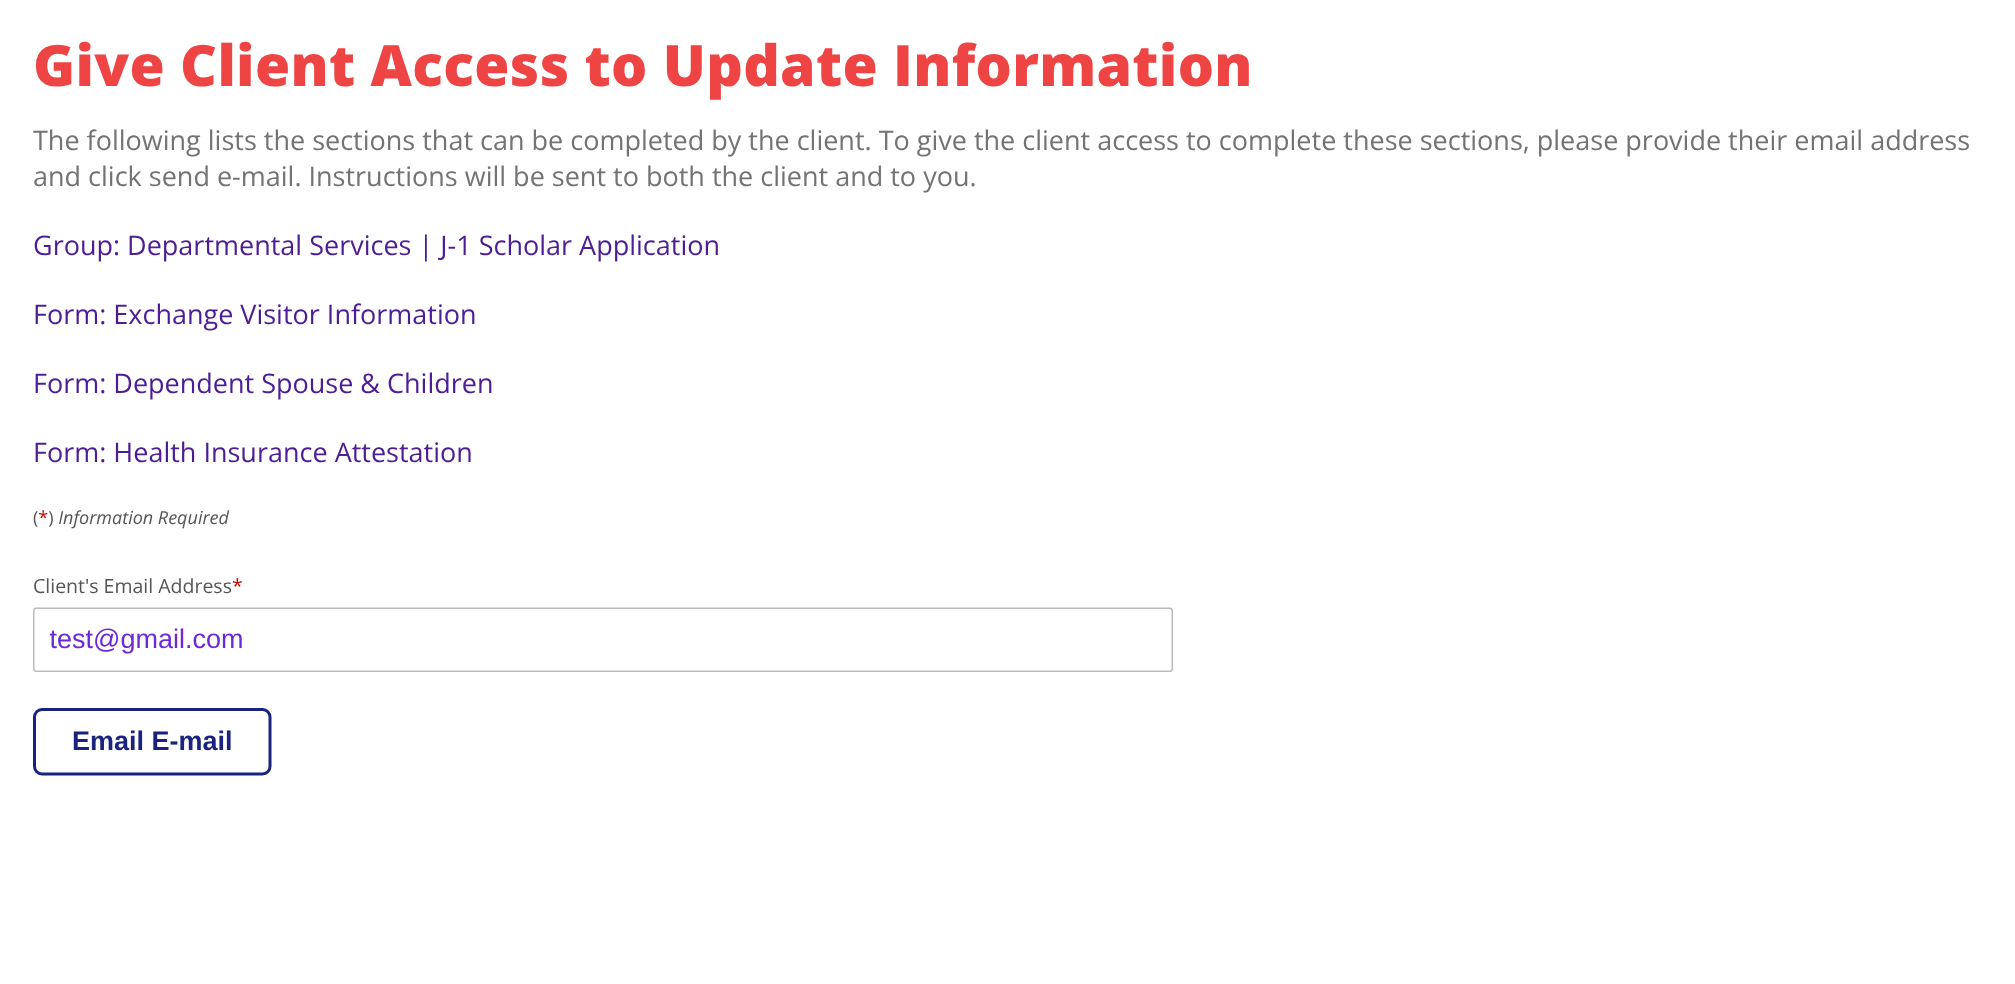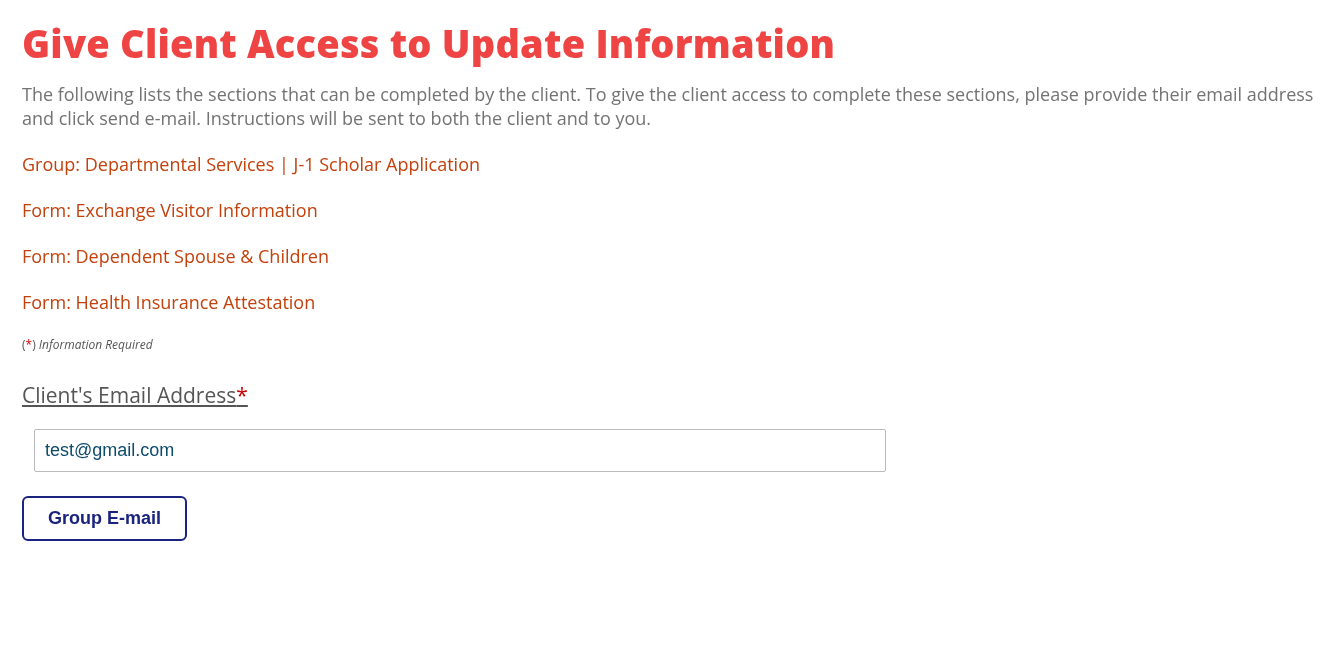--- a/index.html
+++ b/index.html
@@ -32,54 +32,52 @@
     cursor: pointer;
   }
   p.intro {
     font-size: 18px;
     line-height: 1.35;
     color: #737373;
     margin: 0 0 22px 0;
   }
   .meta-line {
     font-size: 18px;
-    color: #c2410c;
+    color: #4c1d95;
     margin: 0 0 22px 0;
   }
   .required-note {
     font-size: 12px;
     color: #555;
     font-style: italic;
     margin: 0 0 28px 0;
   }
   .required-note .asterisk-wrap {
     font-style: normal;
   }
   .required-star {
     color: #c00;
     font-style: normal;
   }
   .field-label {
-    font-size: 21px;
+    font-size: 13px;
     color: #555;
-    margin-bottom: 20px;
-    text-decoration: underline;
+    margin-bottom: 6px;
   }
   input.email {
-    width: 852px;
+    width: 760px;
     max-width: 100%;
     font-size: 18px;
     padding: 10px 10px;
     border: 1px solid #bbb;
     border-radius: 2px;
-    color: #0c4a6e;
+    color: #6d28d9;
     box-sizing: border-box;
     margin-bottom: 24px;
     outline: none;
-    margin-left: 12px;
   }
   button.send {
     font-size: 18px;
     font-weight: 700;
     color: #1a237e;
     background: #fff;
     border: 2px solid #1a237e;
     border-radius: 6px;
     padding: 10px 24px;
     cursor: pointer;
@@ -107,16 +105,16 @@
     <span class="asterisk-wrap">(</span><span class="required-star">*</span><span class="asterisk-wrap">)</span><span> Information Required</span>
   </div>
 
   <div class="field-label">
     <span>Client's Email Address</span><span class="required-star">*</span>
   </div>
 
   <input type="text" class="email" value="test@gmail.com" style="">
 
   <div>
-    <button class="send">Group E-mail</button>
+    <button class="send">Email E-mail</button>
   </div>
 
 </div>
 
 </body></html>

